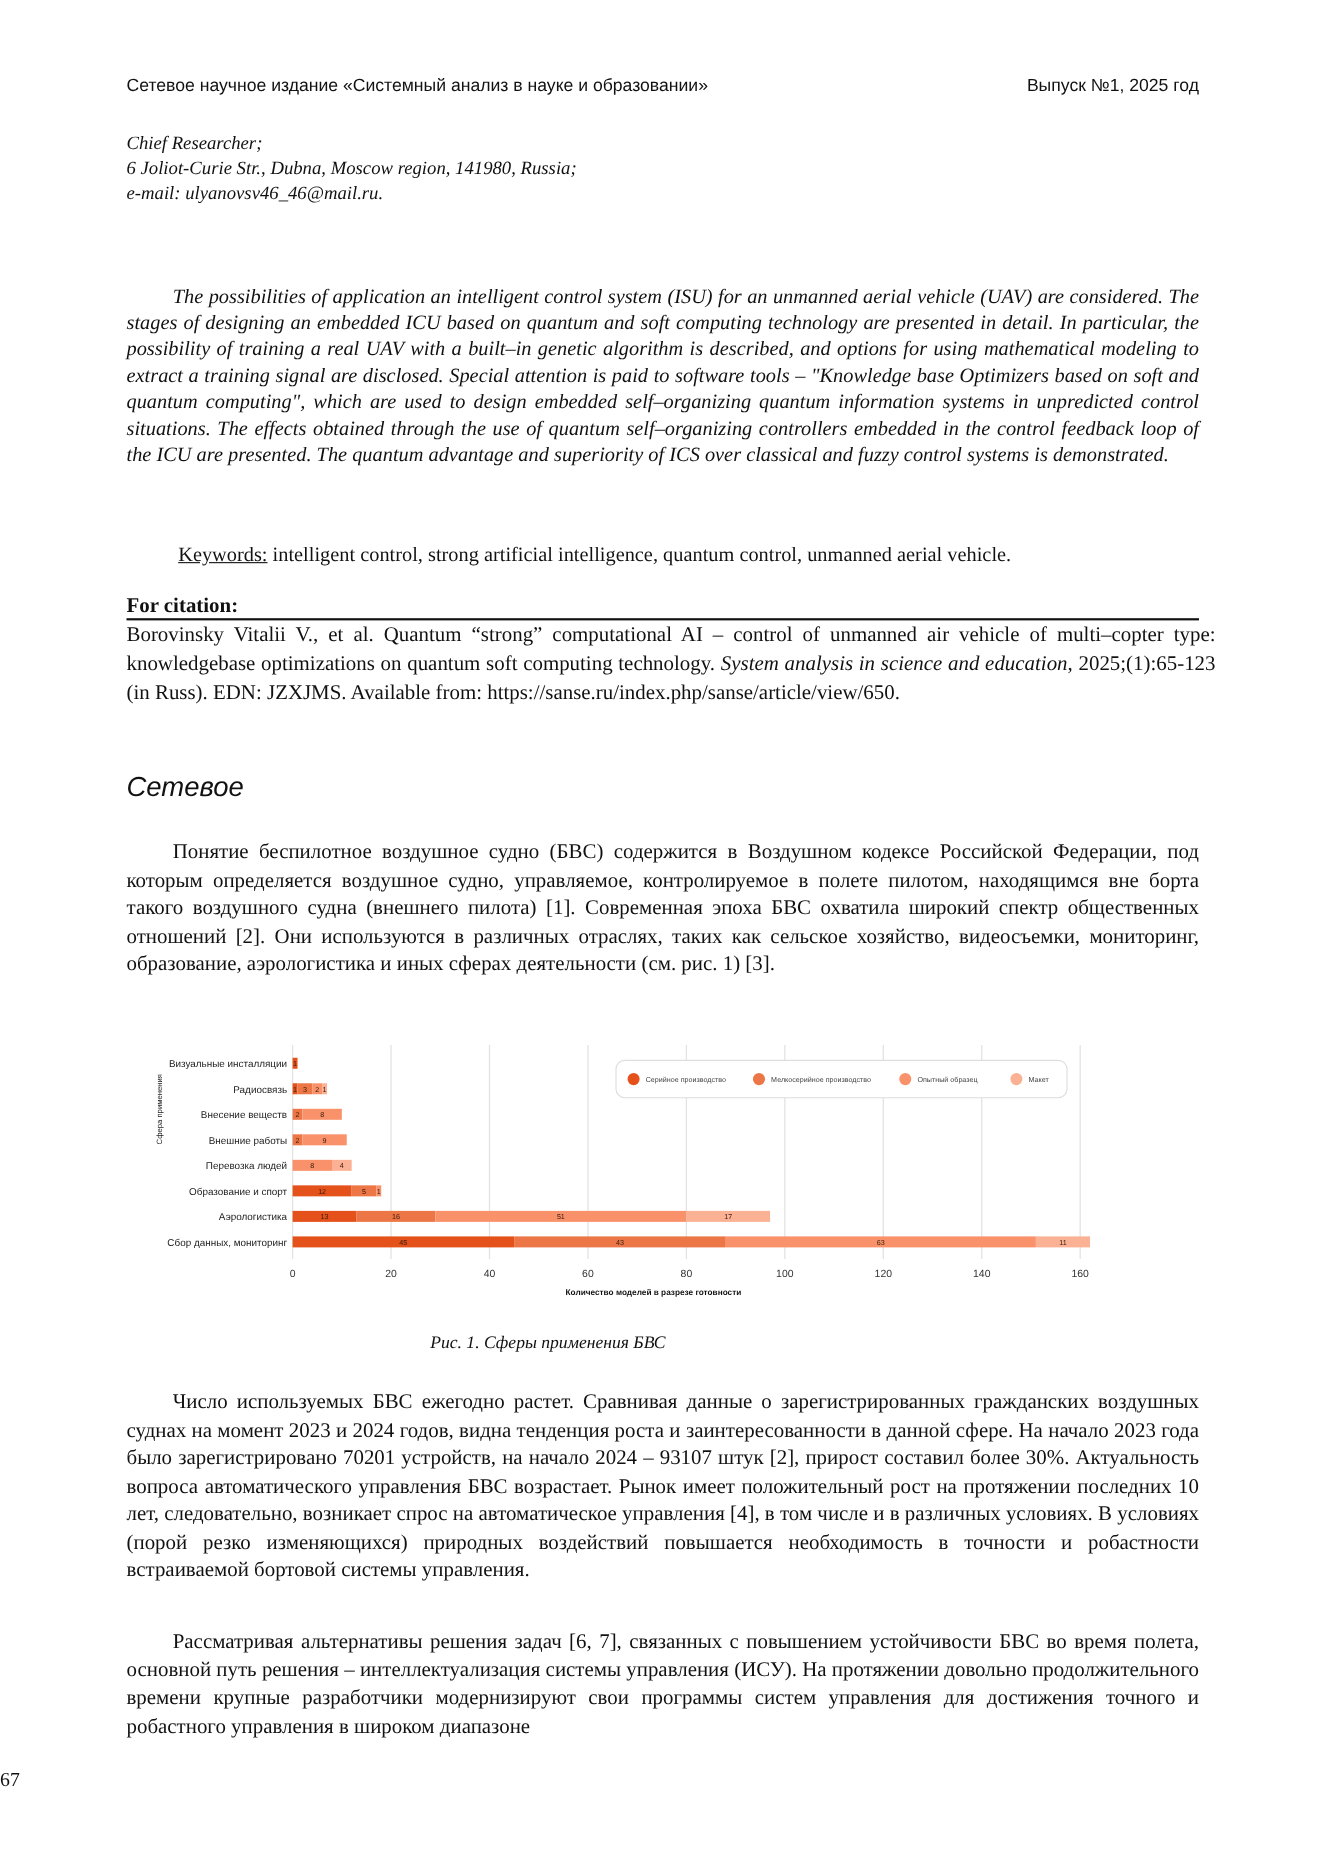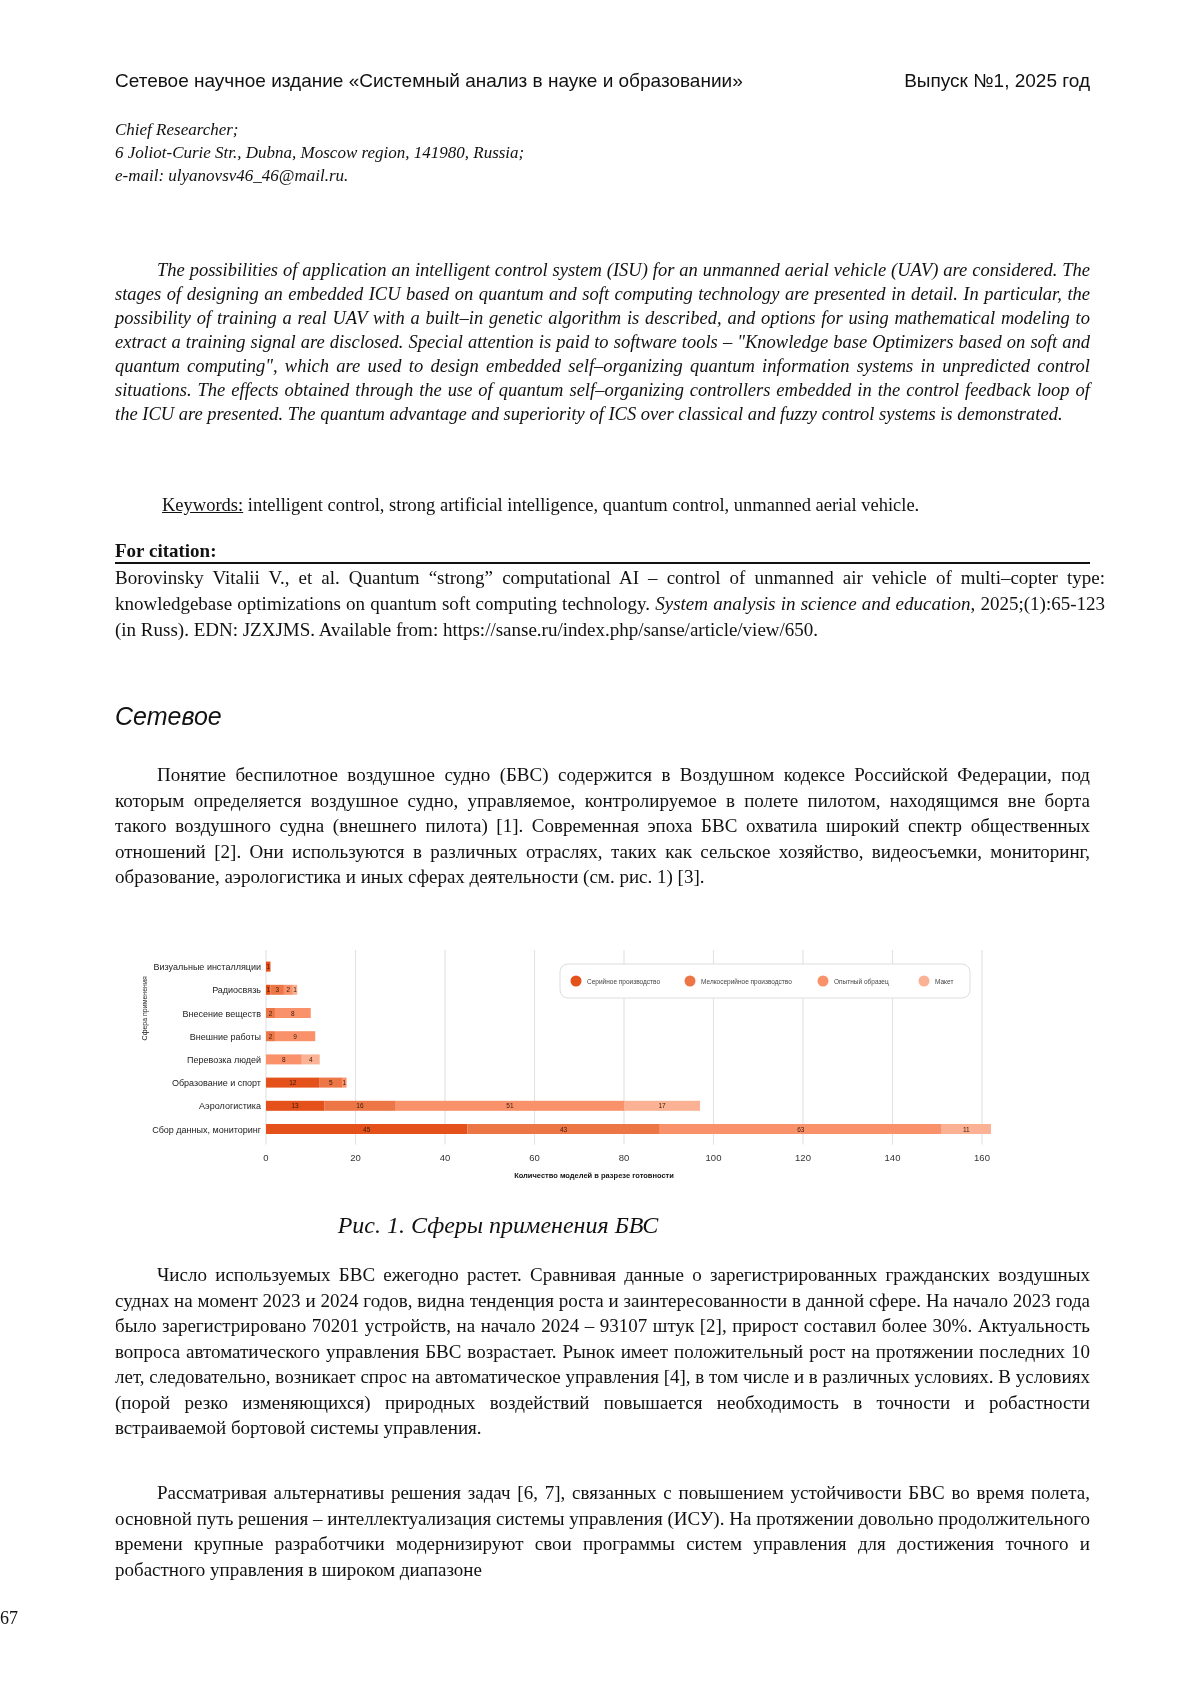--- a/index.html
+++ b/index.html
@@ -1,31 +1,31 @@
 <!DOCTYPE html>
 <html><head>
 <meta charset="utf-8">
 <style>
   html, body { margin:0; padding:0; background:#fff; }
   body { width:1200px; height:1697px; position:relative; font-family:"Liberation Serif", serif; color:#111; }
   .page { position:absolute; left:0; top:0; width:1200px; height:1697px; }
-  .header { position:absolute; top:70px; left:115px; width:975px; font-family:"Liberation Sans", sans-serif; font-size:19px; display:flex; justify-content:space-between; }
+  .header { position:absolute; top:70px; left:115px; width:975px; font-family:"Liberation Sans", sans-serif; font-size:16px; display:flex; justify-content:space-between; }
   .affil { position:absolute; top:118px; left:115px; font-style:italic; font-size:17px; line-height:23px; }
   .abstract { position:absolute; top:258px; left:115px; width:975px; font-style:italic; font-size:18.5px; line-height:24px; text-align:justify; text-indent:42px; margin:0; }
   .keywords { position:absolute; top:490px; left:115px; width:975px; font-size:18.5px; text-indent:42px; margin:5px; }
   .keywords .kw-label { text-decoration:underline; }
   .citation-head { position:absolute; top:540px; left:115px; width:975px; font-weight:bold; font-size:19px; border-bottom:2px solid #111; line-height:22px; }
   .citation { position:absolute; top:565px; left:115px; width:990px; font-size:19px; line-height:26px; text-align:justify; margin:0; }
   .section-title { position:absolute; top:702px; left:115px; font-family:"Liberation Sans", sans-serif; font-style:italic; font-size:25px; margin:0; font-weight:normal; }
   .para { position:absolute; left:115px; width:975px; font-size:19px; line-height:25.5px; text-align:justify; text-indent:42px; margin:0; }
   .p1 { top:762px; }
   .p2 { top:1262px; }
   .p3 { top:1480px; }
   .figure { position:absolute; top:950px; left:140px; width:940px; height:245px; }
-  .caption { position:absolute; top:1212px; left:0; width:996px; text-align:center; font-style:italic; font-size:24px; }
+  .caption { position:absolute; top:1212px; left:0; width:996px; text-align:center; font-style:italic; font-size:16px; }
   .page-num { position:absolute; top:1608px; left:0; width:1200px; font-size:18px; }
   svg text { font-family:"Liberation Sans", sans-serif; }
 </style>
 </head>
 <body>
 
 <div class="page">
 
   <div class="header">
     <span>Сетевое научное издание «Системный анализ в науке и образовании»</span>

